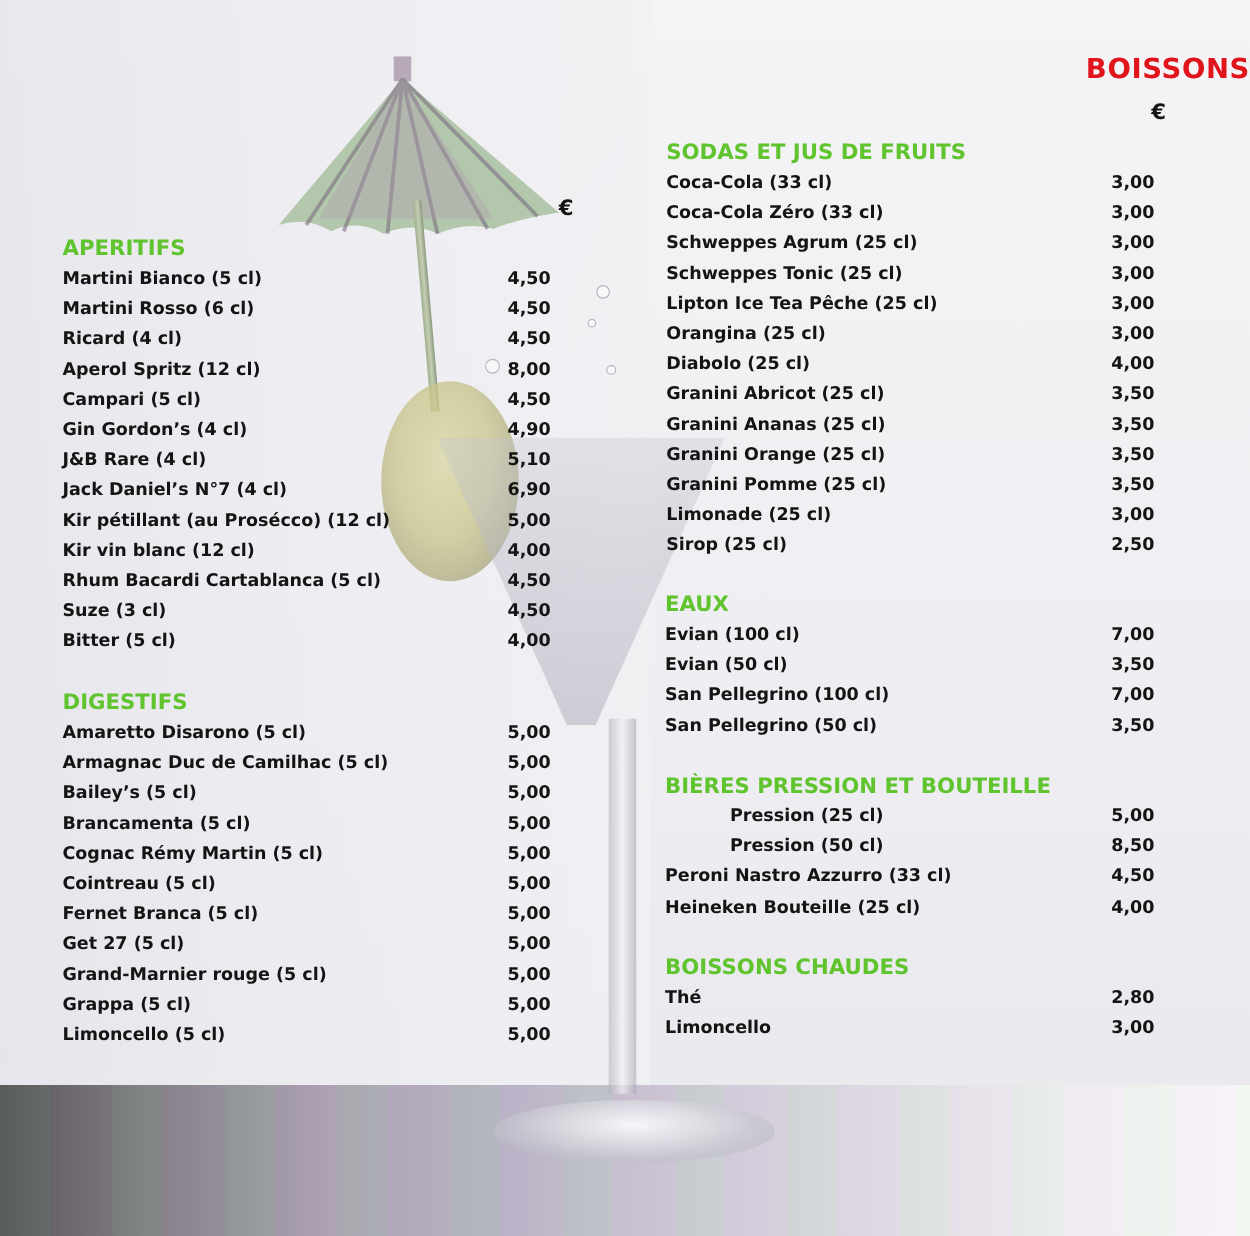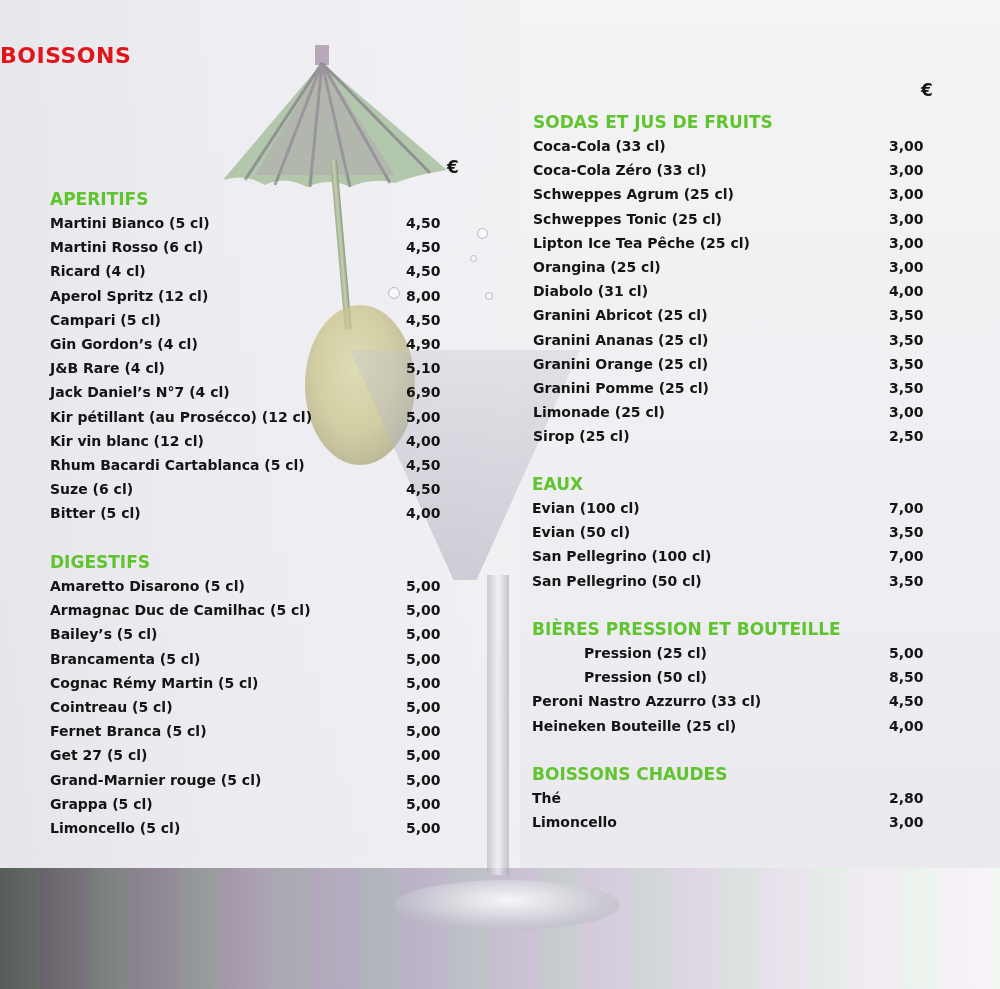--- a/index.html
+++ b/index.html
@@ -45,21 +45,21 @@
     background: linear-gradient(90deg, rgba(170,170,180,0.55), rgba(240,240,245,0.7), rgba(160,160,170,0.55));
   }
   .glass-foot {
     position:absolute; left:395px; top:880px; width:225px; height:50px;
     border-radius:50%;
     background: radial-gradient(ellipse at 50% 40%, rgba(255,255,255,0.85), rgba(200,200,210,0.7) 60%, rgba(150,150,160,0.4) 100%);
   }
   .bubble { position:absolute; border:1.5px solid #b8b8c0; border-radius:50%; background:rgba(255,255,255,0.5); }
 
   .title {
-    position:absolute; left:0; top:43px; width:1000px; text-align:left;
+    position:absolute; left:0; top:43px; width:1000px; text-align:right;
     font-weight:bold; font-size:22px; letter-spacing:0.5px; color:#e0151b;
   }
   .euro { position:absolute; font-weight:bold; font-size:17px; }
   .section { position:absolute; }
   .section-title {
     color:#5fc42d; font-weight:bold; font-size:17px; height:24px; line-height:24px; white-space:nowrap;
   }
   .row { display:flex; height:24.2px; line-height:24.2px; font-size:14px; font-weight:bold; white-space:nowrap; }
   .row .name { flex:1; }
   .row .name.indent { padding-left:52px; }
@@ -140,21 +140,21 @@
       </div>
       <div class="row">
         <span class="name">Kir vin blanc (12 cl)</span>
         <span class="price">4,00</span>
       </div>
       <div class="row">
         <span class="name">Rhum Bacardi Cartablanca (5 cl)</span>
         <span class="price">4,50</span>
       </div>
       <div class="row">
-        <span class="name">Suze (6 cl)</span>
+        <span class="name">Suze (3 cl)</span>
         <span class="price">4,50</span>
       </div>
       <div class="row">
         <span class="name">Bitter (5 cl)</span>
         <span class="price">4,00</span>
       </div>
     </div>
 </div>
 
 <div class="section" id="sec-digestifs">
@@ -228,21 +228,21 @@
       </div>
       <div class="row">
         <span class="name">Lipton Ice Tea Pêche (25 cl)</span>
         <span class="price">3,00</span>
       </div>
       <div class="row">
         <span class="name">Orangina (25 cl)</span>
         <span class="price">3,00</span>
       </div>
       <div class="row">
-        <span class="name">Diabolo (31 cl)</span>
+        <span class="name">Diabolo (25 cl)</span>
         <span class="price">4,00</span>
       </div>
       <div class="row">
         <span class="name">Granini Abricot (25 cl)</span>
         <span class="price">3,50</span>
       </div>
       <div class="row">
         <span class="name">Granini Ananas (25 cl)</span>
         <span class="price">3,50</span>
       </div>

